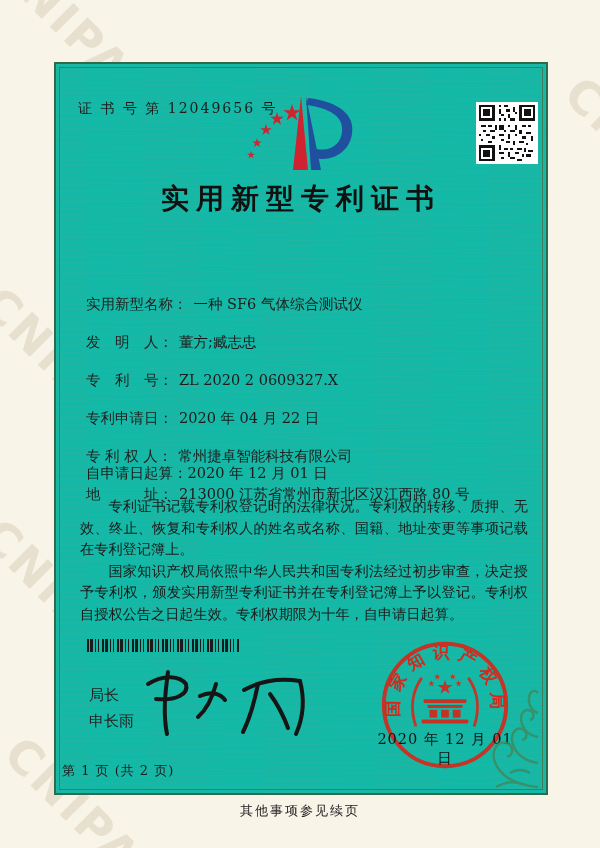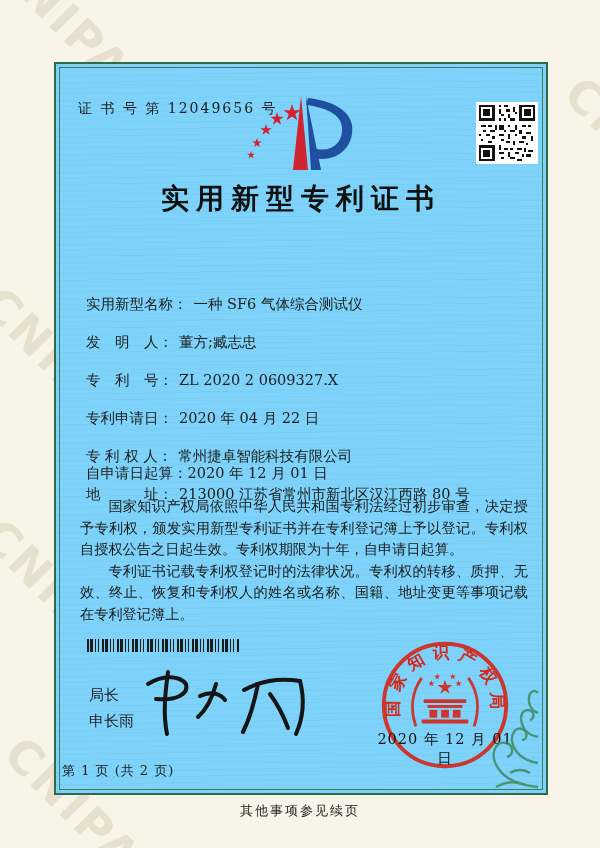--- a/index.html
+++ b/index.html
@@ -12,21 +12,21 @@
   
   .wm{
     position:absolute; font-family:"DejaVu Sans","Liberation Sans",sans-serif;
     font-weight:bold; font-size:46px; letter-spacing:3px;
     color:rgba(186,174,142,0.28); transform:rotate(45deg); white-space:nowrap;
     user-select:none;
   }
   
   .frame{
     position:absolute; left:54px; top:62px; width:490px; height:729px;
-    border:2px solid #2e6b4c; background:#7dd3fc;
+    border:2px solid #2e6b4c; background:#14b8a6;
   }
   .frame .inner-line{
     position:absolute; left:3px; top:3px; right:3px; bottom:3px;
     border:1px solid #3e7c5b; pointer-events:none;
   }
   .frame .guilloche{
     position:absolute; left:0; top:0; right:0; bottom:0;
     background:
       repeating-linear-gradient(179deg, rgba(120,170,138,0.10) 0 1px, transparent 1px 6px),
       repeating-linear-gradient(181deg, rgba(120,170,138,0.07) 0 1px, transparent 1px 9px);
@@ -162,22 +162,22 @@
       <div class="row">
         <span class="lab">地　　　址：</span><span class="val">213000 江苏省常州市新北区汉江西路 80 号</span>
       </div>
     </div>
 
     <div class="grant">
       <span>自申请日起算：</span><span>2020 年 12 月 01 日</span>
     </div>
 
     <div class="body-text">
+      <p>专利证书记载专利权登记时的法律状况。专利权的转移、质押、无效、终止、恢复和专利权人的姓名或名称、国籍、地址变更等事项记载在专利登记簿上。</p>
       <p>国家知识产权局依照中华人民共和国专利法经过初步审查，决定授予专利权，颁发实用新型专利证书并在专利登记簿上予以登记。专利权自授权公告之日起生效。专利权期限为十年，自申请日起算。</p>
-      <p>专利证书记载专利权登记时的法律状况。专利权的转移、质押、无效、终止、恢复和专利权人的姓名或名称、国籍、地址变更等事项记载在专利登记簿上。</p>
     </div>
 
     <div class="barcode"></div>
 
     <div class="officer">
       <div>局长</div>
       <div>申长雨</div>
     </div>
 
     <svg class="signature" viewBox="0 0 200 90">

